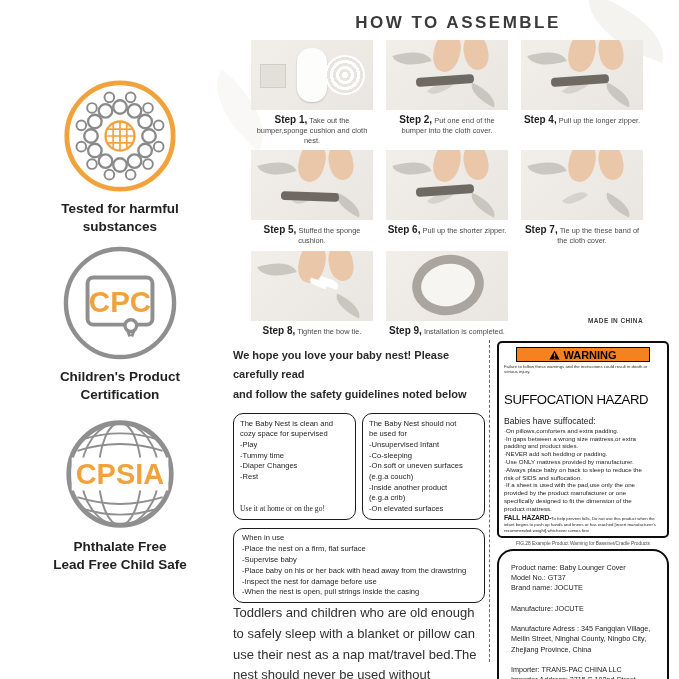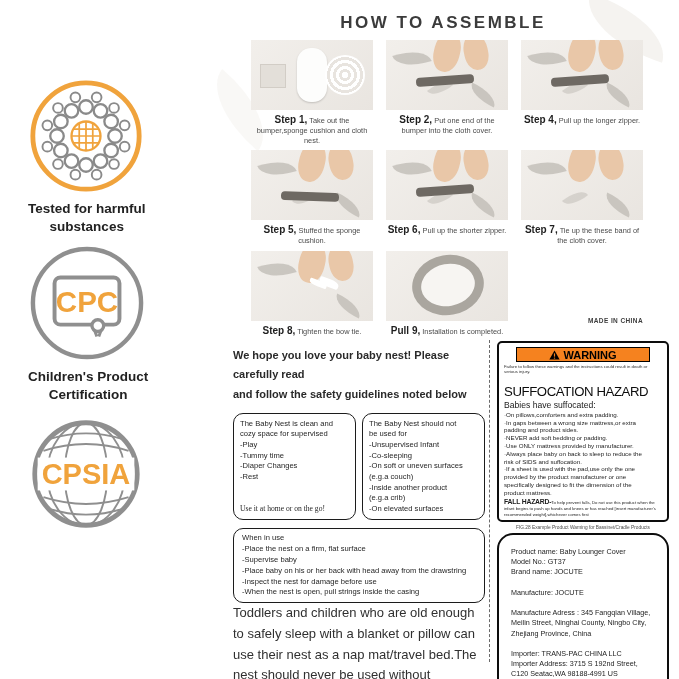--- a/index.html
+++ b/index.html
@@ -7,21 +7,21 @@
   .canvas { position:relative; width:679px; height:679px; background:#fff; overflow:hidden; }
   .pre { white-space:pre-line; }
 
   
   .wm { position:absolute; background:#f5f3f0; border-radius:0 100% 0 100%; }
   .wm1 { width:90px; height:44px; right:8px; top:6px; transform:rotate(18deg); }
   .wm2 { width:70px; height:34px; right:64px; top:36px; transform:rotate(-30deg); opacity:.7; }
   .wm3 { width:80px; height:40px; left:200px; top:90px; transform:rotate(40deg); opacity:.6; }
 
   
-  .title { position:absolute; left:247px; top:13px; width:392px; text-align:center;
+  .title { position:absolute; left:262px; top:13px; width:392px; text-align:center;
            font-size:17px; font-weight:bold; letter-spacing:2.5px; color:#3b3b3b; }
 
   
   .grid { position:absolute; left:251px; top:40px; width:392px; display:grid;
           grid-template-columns:repeat(3,122px); column-gap:13px; row-gap:5px; }
   .tile { width:122px; }
   .photo { position:relative; height:70px; overflow:hidden;
            background:linear-gradient(140deg,#f2efeb 0%,#e9e5e0 100%); }
   .leaf { position:absolute; background:#bdb9b3; opacity:.75; border-radius:0 100% 0 100%; }
   .l1 { width:36px; height:17px; left:8px; top:10px; transform:rotate(-18deg); }
@@ -42,21 +42,21 @@
   .nest { position:absolute; left:26px; top:4px; width:72px; height:60px; border:9px solid #aaa69f;
           border-radius:50%; background:#f7f5f2; transform:rotate(-10deg); }
   .tie { position:absolute; width:20px; height:8px; background:#fff; border-radius:2px 50% 2px 50%;
          right:34px; top:28px; transform:rotate(20deg); box-shadow:-10px 4px 0 -1px #fff; }
   .cap { margin-top:3px; font-size:7.4px; line-height:1.3; color:#4a4a4a; text-align:center; }
   .cap b { color:#1f1f1f; font-size:10px; }
   .grid-footer { position:absolute; left:251px; top:317px; width:392px; text-align:right;
                  font-size:6.5px; font-weight:bold; letter-spacing:.4px; color:#3d3d3d; }
 
   
-  .badge { position:absolute; left:28px; width:184px; display:flex; flex-direction:column; align-items:flex-start; }
+  .badge { position:absolute; left:28px; width:184px; display:flex; flex-direction:column; align-items:center; }
   .badge.b1 { top:78px; } .badge.b2 { top:244px; } .badge.b3 { top:416px; }
   .badge-cap { margin-top:6px; font-size:13.5px; font-weight:bold; color:#222; text-align:center; line-height:1.3; }
 
   
   .mid { position:absolute; left:233px; top:346px; width:252px; color:#222; }
   .intro { font-size:11px; font-weight:bold; color:#2a2a2a; line-height:1.75; }
   .boxrow { display:flex; gap:6px; margin-top:9px; }
   .gbox { border:1.6px solid #1c1c1c; border-radius:10px; padding:5px 6px; font-size:7.6px;
           line-height:1.4; color:#1f1f1f; background:#fff; }
   .gbox.use { flex:1; min-height:88px; display:flex; flex-direction:column; }
@@ -71,22 +71,22 @@
   
   .cutline { position:absolute; left:489px; top:340px; height:322px; border-left:1.5px dashed #6a6a6a; }
 
   
   .right { position:absolute; left:497px; top:341px; width:172px; }
   .warnbox { border:2px solid #0d0d0d; border-radius:5px; background:#fff; padding:2px 5px 3px; }
   .warnhead { margin:2px 12px 2px; border:1px solid #000; height:15px;
               display:flex; align-items:center; justify-content:center; gap:3px;
               font-size:11px; font-weight:bold; color:#000; }
   .warnsub { font-size:4.3px; line-height:1.25; color:#2b2b2b; margin:1px 0 0; }
-  .suff { font-size:13.2px; color:#0c0c0c; letter-spacing:-.4px; margin-top:9px; white-space:nowrap; }
-  .babies { font-size:8.6px; color:#1a1a1a; margin-top:1px; }
+  .suff { font-size:13.2px; color:#0c0c0c; letter-spacing:-.4px; margin-top:17px; white-space:nowrap; }
+  .babies { font-size:8.6px; color:#1a1a1a; margin-top:9px; }
   .bullets { font-size:6.2px; line-height:1.26; color:#1c1c1c; margin-top:1px; }
   .fall { margin-top:1px; font-size:4.3px; line-height:1.25; color:#1c1c1c; }
   .fall b { font-size:6.8px; letter-spacing:-.2px; }
   .figcap { text-align:center; font-size:4.8px; color:#4a4a4a; margin:3px 0; }
   .prodbox { border:2px solid #0d0d0d; border-radius:16px; background:#fff; padding:12px 12px 8px;
              font-size:7.2px; line-height:1.42; color:#1c1c1c; min-height:160px; }
 </style>
 </head>
 <body>
 
@@ -177,21 +177,21 @@
           <i class="hand h2"></i>
         <i class="tie"></i>
       </div>
       <figcaption class="cap"><b>Step 8,</b> <span>Tighten the bow tie.</span></figcaption>
     </figure>
 
     <figure class="tile">
       <div class="photo s9">
         <i class="nest"></i>
       </div>
-      <figcaption class="cap"><b>Pull 9,</b> <span>Installation is completed.</span></figcaption>
+      <figcaption class="cap"><b>Step 9,</b> <span>Installation is completed.</span></figcaption>
     </figure>
   </div>
 
   <div class="grid-footer">MADE IN CHINA</div>
 
   <div class="badge b1">
     <svg width="116" height="116" viewBox="0 0 120 120">
       <circle cx="60" cy="60" r="55" fill="none" stroke="#F0A33C" stroke-width="5"></circle>
       <g fill="none" stroke="#8a8a8a" stroke-width="2.4">
         <circle cx="90" cy="60" r="7"></circle>
@@ -257,20 +257,22 @@
         <ellipse cx="60" cy="60" rx="22" ry="53"></ellipse>
         <ellipse cx="60" cy="60" rx="40" ry="53"></ellipse>
         <path d="M16 36 Q60 22 104 36"></path>
         <path d="M22 24 Q60 12 98 24"></path>
         <path d="M16 84 Q60 98 104 84"></path>
         <path d="M22 96 Q60 108 98 96"></path>
       </g>
       <rect x="10" y="43" width="100" height="34" fill="#fff"></rect>
       <text x="60" y="70" text-anchor="middle" font-family="Liberation Sans, sans-serif" font-size="30" font-weight="bold" fill="#F0A33C">CPSIA</text>
     </svg>
+    <div class="badge-cap pre">Phthalate Free
+Lead Free Child Safe</div>
   </div>
 
   <div class="mid">
     <div class="intro pre">We hope you love your baby nest! Please carefully read
 and follow the safety guidelines noted below</div>
 
     <div class="boxrow">
       <div class="gbox use">
         <div class="pre">The Baby Nest is clean and
 cozy space for supervised

